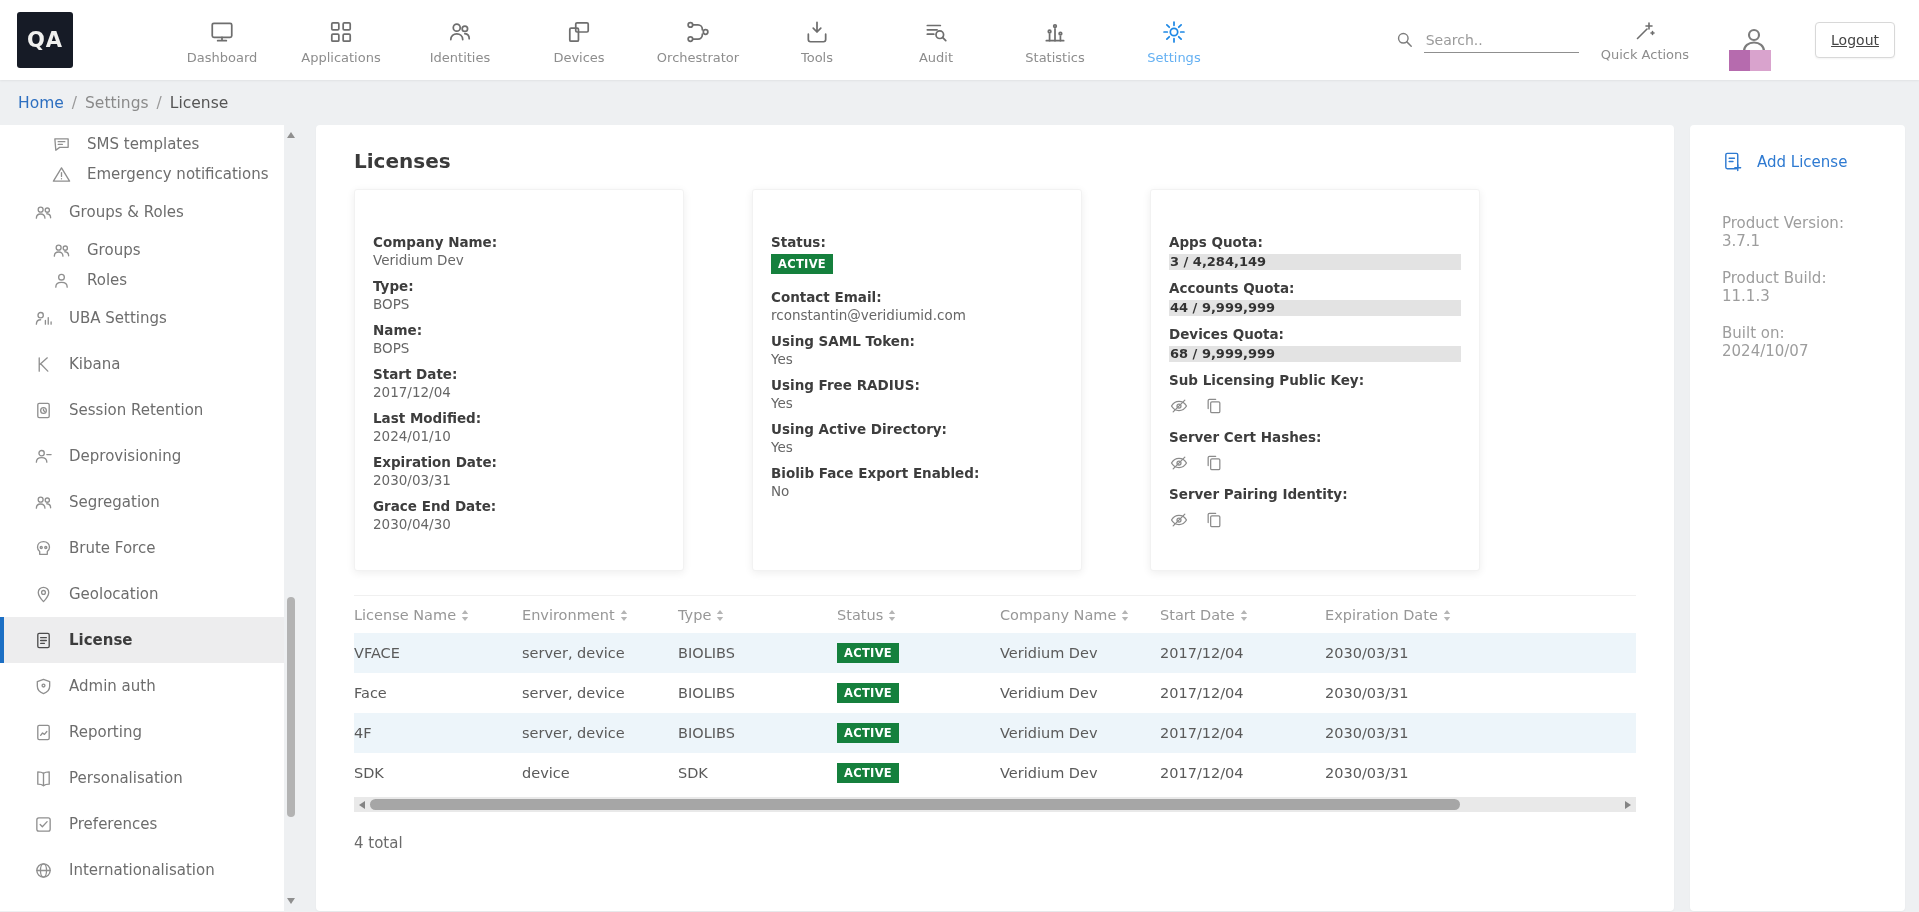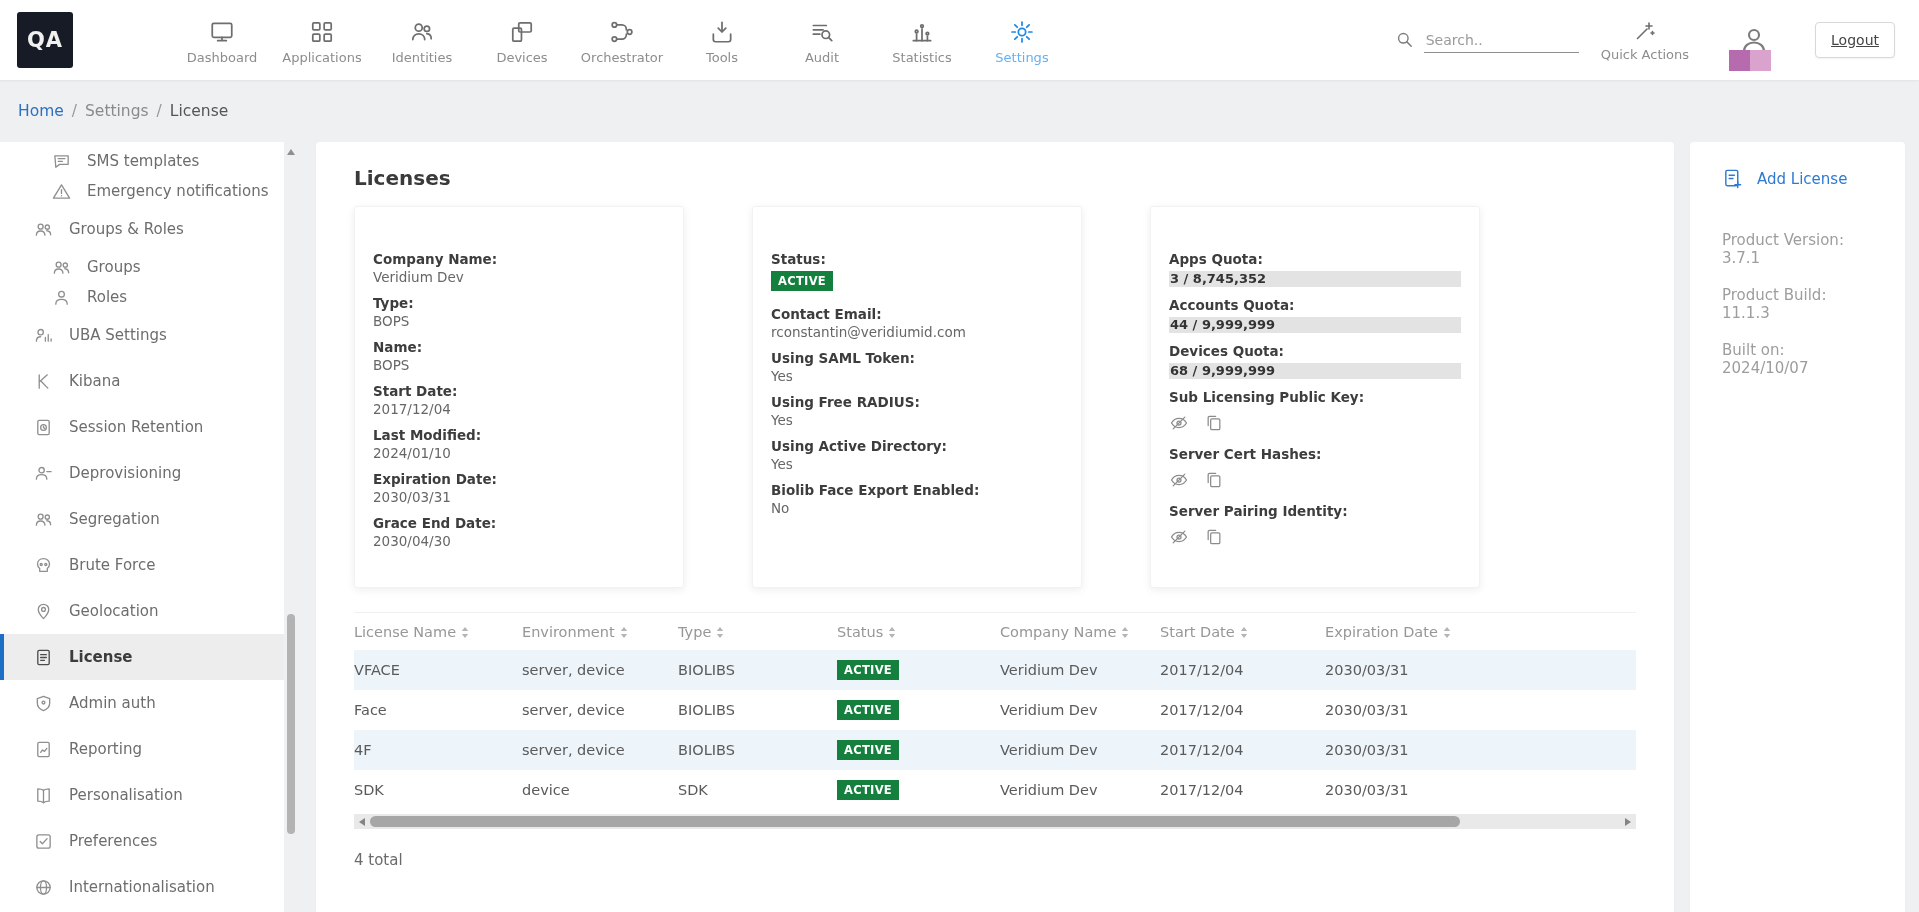--- a/index.html
+++ b/index.html
@@ -9,21 +9,21 @@
     background:#eef0f2; color:#555;
     font-family:"DejaVu Sans","Liberation Sans",sans-serif;
   }
   svg { display:block; }
 
   
   .topnav { height:80px; background:#fff; display:flex; align-items:center; position:relative; box-shadow:0 1px 2px rgba(0,0,0,.06); z-index:5; }
   .logo { width:56px; height:56px; margin-left:17px; background:#161b26; border-radius:3px;
           display:flex; align-items:center; justify-content:center;
           font-size:21px; font-weight:bold; letter-spacing:1px; color:#f0f0ee; }
-  .nav-items { display:flex; margin-left:99px; }
+  .nav-items { display:flex; margin-left:99px;gap:19px; }
   .nav-item { width:100px; display:flex; flex-direction:column; align-items:center; gap:5px; cursor:pointer; padding-top:4px; }
   .nav-item svg { width:26px; height:26px; stroke:#6e6e6e; fill:none; stroke-width:1.6; stroke-linecap:round; stroke-linejoin:round; }
   .nav-item .nav-label { font-size:13px; color:#8d8d8d; white-space:nowrap; }
   .nav-item.active svg { stroke:#1e88e5; }
   .nav-item.active .nav-label { color:#64b0f2; }
 
   .nav-right { margin-left:auto; display:flex; align-items:center; margin-right:24px; }
   .search-wrap { display:flex; align-items:flex-end; margin-right:22px; }
   .search-wrap .s-icon svg { width:19px; height:19px; stroke:#7d7d7d; fill:none; stroke-width:1.8; stroke-linecap:round; margin-right:10px; margin-bottom:4px; }
   .search-input { border:none; border-bottom:1px solid #8f8f8f; outline:none; font-size:14px; width:155px;
@@ -35,21 +35,21 @@
   .avatar { margin-right:46px; cursor:pointer; }
   .avatar svg { width:30px; height:30px; stroke:#7c7c7c; fill:none; stroke-width:1.7; stroke-linecap:round; stroke-linejoin:round; }
   .logout-btn { background:#fff; border:1px solid #d8d8d8; border-radius:4px; padding:9px 15px;
                 font-size:14px; color:#444; cursor:pointer; font-family:inherit; box-shadow:0 1px 2px rgba(0,0,0,.05);text-decoration:underline; }
   .swatch { position:absolute; top:50px; left:1729px; display:flex; }
   .swatch i { width:21px; height:21px; display:block; }
   .swatch i.c1 { background:#b66bae; }
   .swatch i.c2 { background:#d9a3cd; }
 
   
-  .breadcrumb { height:62px; display:flex; align-items:center; padding-left:18px; font-size:15.5px; gap:8px; }
+  .breadcrumb { height:45px; display:flex; align-items:center; padding-left:18px; font-size:15.5px; gap:8px; }
   .bc-home { color:#2d6fc0; cursor:pointer; }
   .bc-sep  { color:#9a9a9a; }
   .bc-mid  { color:#8a8a8a; cursor:pointer; }
   .bc-cur  { color:#555; }
 
   
   .content { display:flex; height:786px; }
 
   
   .sidebar { width:284px; background:#fff; overflow:hidden; padding-top:4px; flex:none; }
@@ -499,21 +499,21 @@
         <div class="field">
             <div class="f-label">Biolib Face Export Enabled:</div>
             <div class="f-value">No</div>
           </div>
       </section>
 
       <section class="info-card">
         <div class="quota-block">
           <div class="f-label">Apps Quota:</div>
           <div class="quota-bar">
-              <span class="quota-text">3 / 8,745,352</span>
+              <span class="quota-text">3 / 4,284,149</span>
             </div>
         </div>
         <div class="quota-block">
           <div class="f-label">Accounts Quota:</div>
           <div class="quota-bar">
               <span class="quota-text">44 / 9,999,999</span>
             </div>
         </div>
         <div class="quota-block">
           <div class="f-label">Devices Quota:</div>

